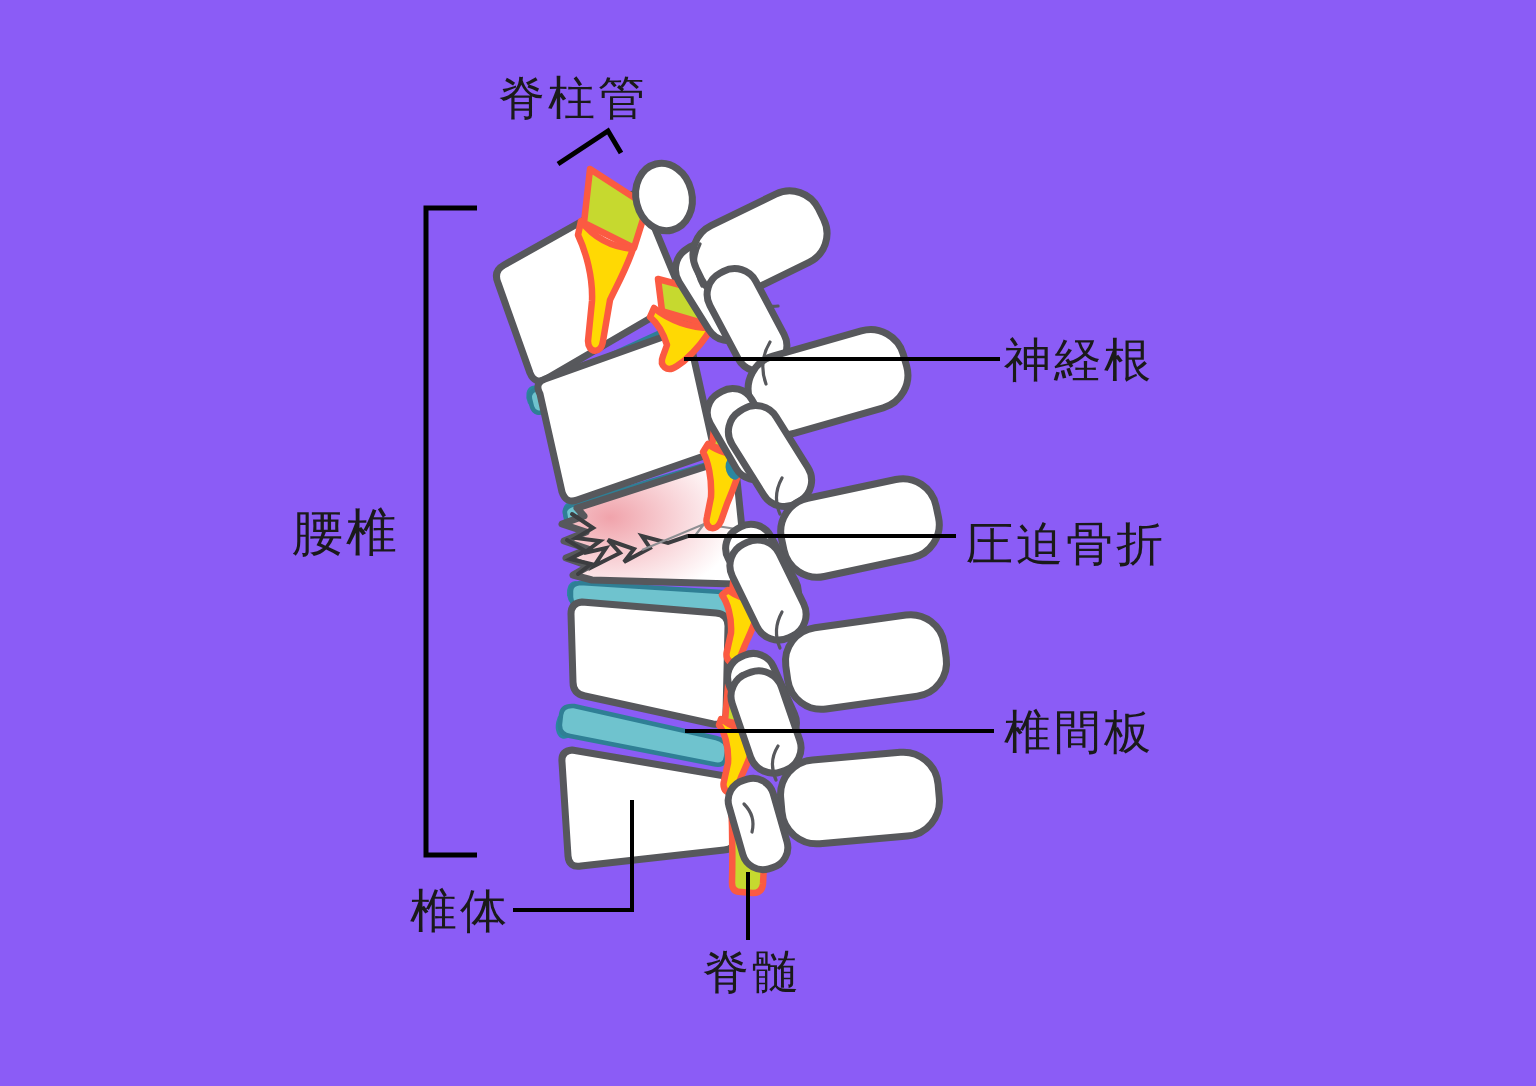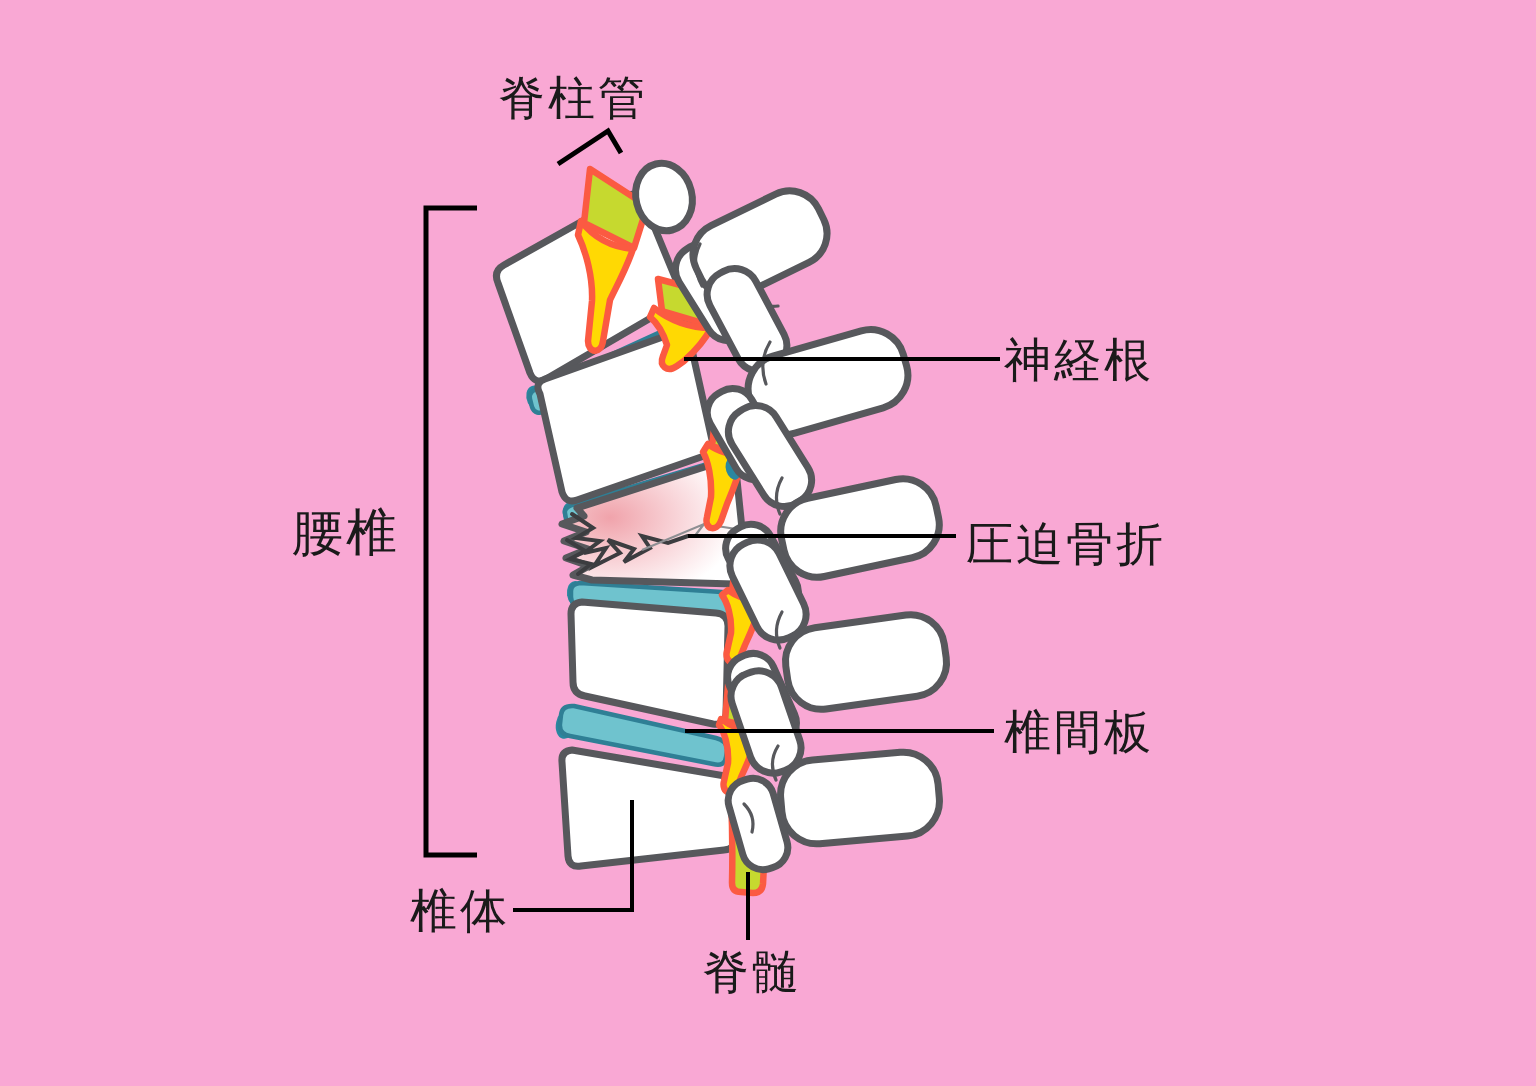--- a/index.html
+++ b/index.html
@@ -1,20 +1,20 @@
 <!DOCTYPE html>
 <html style="--bone-fill: #ffffff; --bone-outline: #57585c; --disc-fill: #6fc3ce; --disc-outline: #2f7f95; --disc-accent: #2a87a0; --cord-fill: #c6d92f; --nerve-fill: #ffd903; --nerve-outline: #fb5a42; --fracture-pink: #f3aeb5; --crack-line: #3c3d40; --leader-line: #000000; --label-text: #1a1a1a;"><head>
 <meta charset="utf-8">
 <style>
   html, body { margin: 0; padding: 0; background: #ffffff; }
   .stage {
     position: relative;
     width: 1536px;
     height: 1086px;
-    background: #f9a8d4;
+    background: #8b5cf6;
     overflow: hidden;
     font-family: "DejaVu Sans", sans-serif;
   }
   svg { position: absolute; inset: 0; display: block; }
 
   .bone      { fill: var(--bone-fill); stroke: var(--bone-outline); stroke-width: 7; stroke-linejoin: round; }
   .crease    { fill: none; stroke: var(--bone-outline); stroke-width: 3.2; stroke-linecap: round; }
   .disc      { fill: var(--disc-fill); stroke: var(--disc-outline); stroke-width: 4.5; stroke-linejoin: round; }
   .disc-tip  { fill: var(--disc-accent); stroke: none; }
   .cord      { fill: var(--cord-fill);  stroke: var(--nerve-outline); stroke-width: 6.5; stroke-linejoin: round; }

